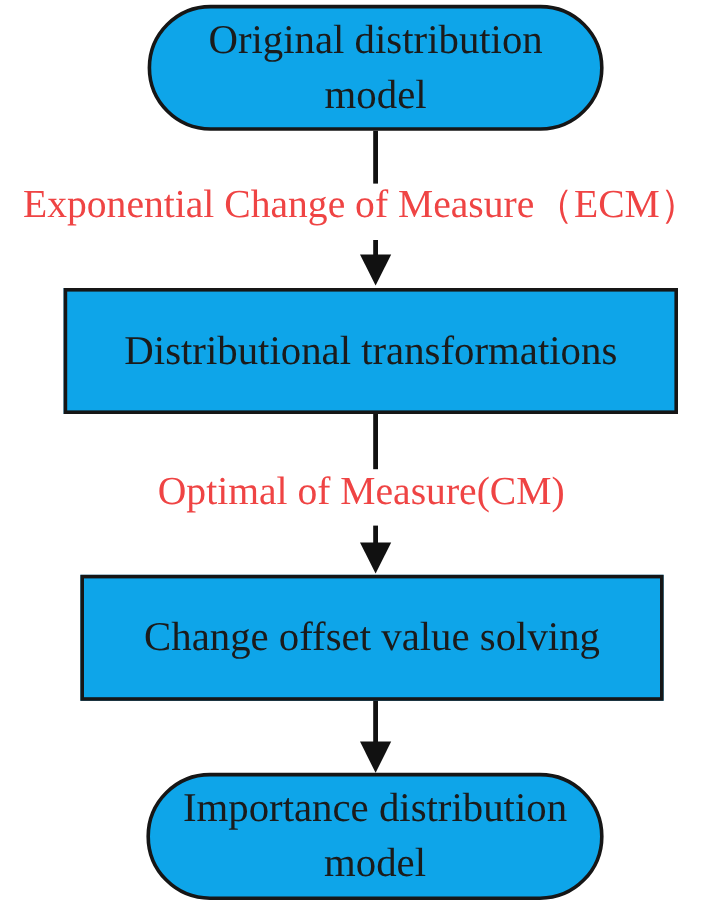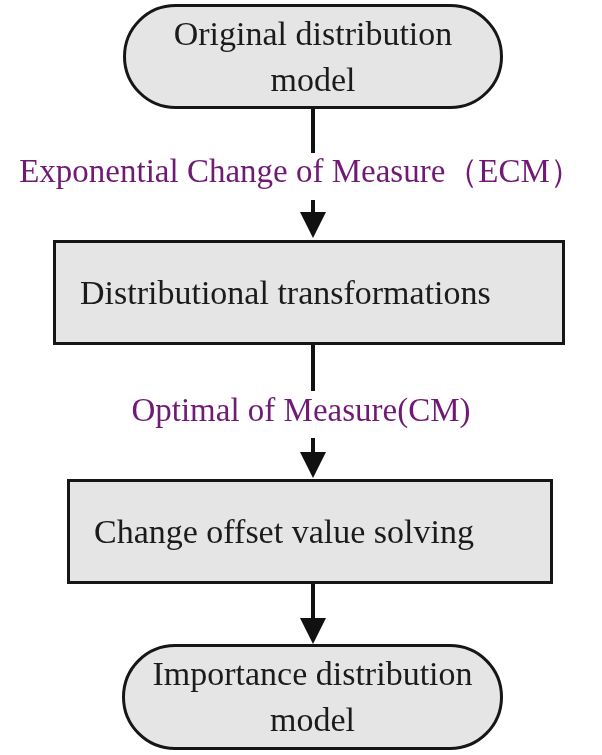--- a/index.html
+++ b/index.html
@@ -9,23 +9,24 @@
     width: 602px;
     height: 755px;
     background: #ffffff;
     font-family: "Liberation Serif", "DejaVu Serif", serif;
     color: #1b1b1b;
     overflow: hidden;
   }
   .node {
     position: absolute;
     border: 3px solid #161616;
-    background: #e5e5e5;
+    background: #0ea5e9;
     display: flex;
     align-items: center;
+    justify-content: center;
     text-align: center;
     font-size: 34px;
     line-height: 1.35;
     font-family: Liberation Serif, serif;
   }
   .stadium { border-radius: 53px; padding: 0 14px; }
   .rect    { border-radius: 0;    padding: 0 24px; }
 
   .n1 { left: 123px; top: 4px;   width: 380px; height: 105px; }
   .n2 { left: 53px;  top: 240px; width: 512px; height: 105px; }
@@ -56,21 +57,21 @@
   .h3 { left: 300px; top: 618px; }
 
   .edge-label {
     position: absolute;
     left: 0;
     width: 602px;
     text-align: center;
     font-size: 33px;
     line-height: 1.15;
     white-space: nowrap;
-    color: #701a75;
+    color: #ef4444;
   }
   .l1 { top: 153px; }
   .l2 { top: 392px; }
 </style>
 </head>
 <body>
 
 <div class="canvas">
 
   <div class="node stadium n1">

